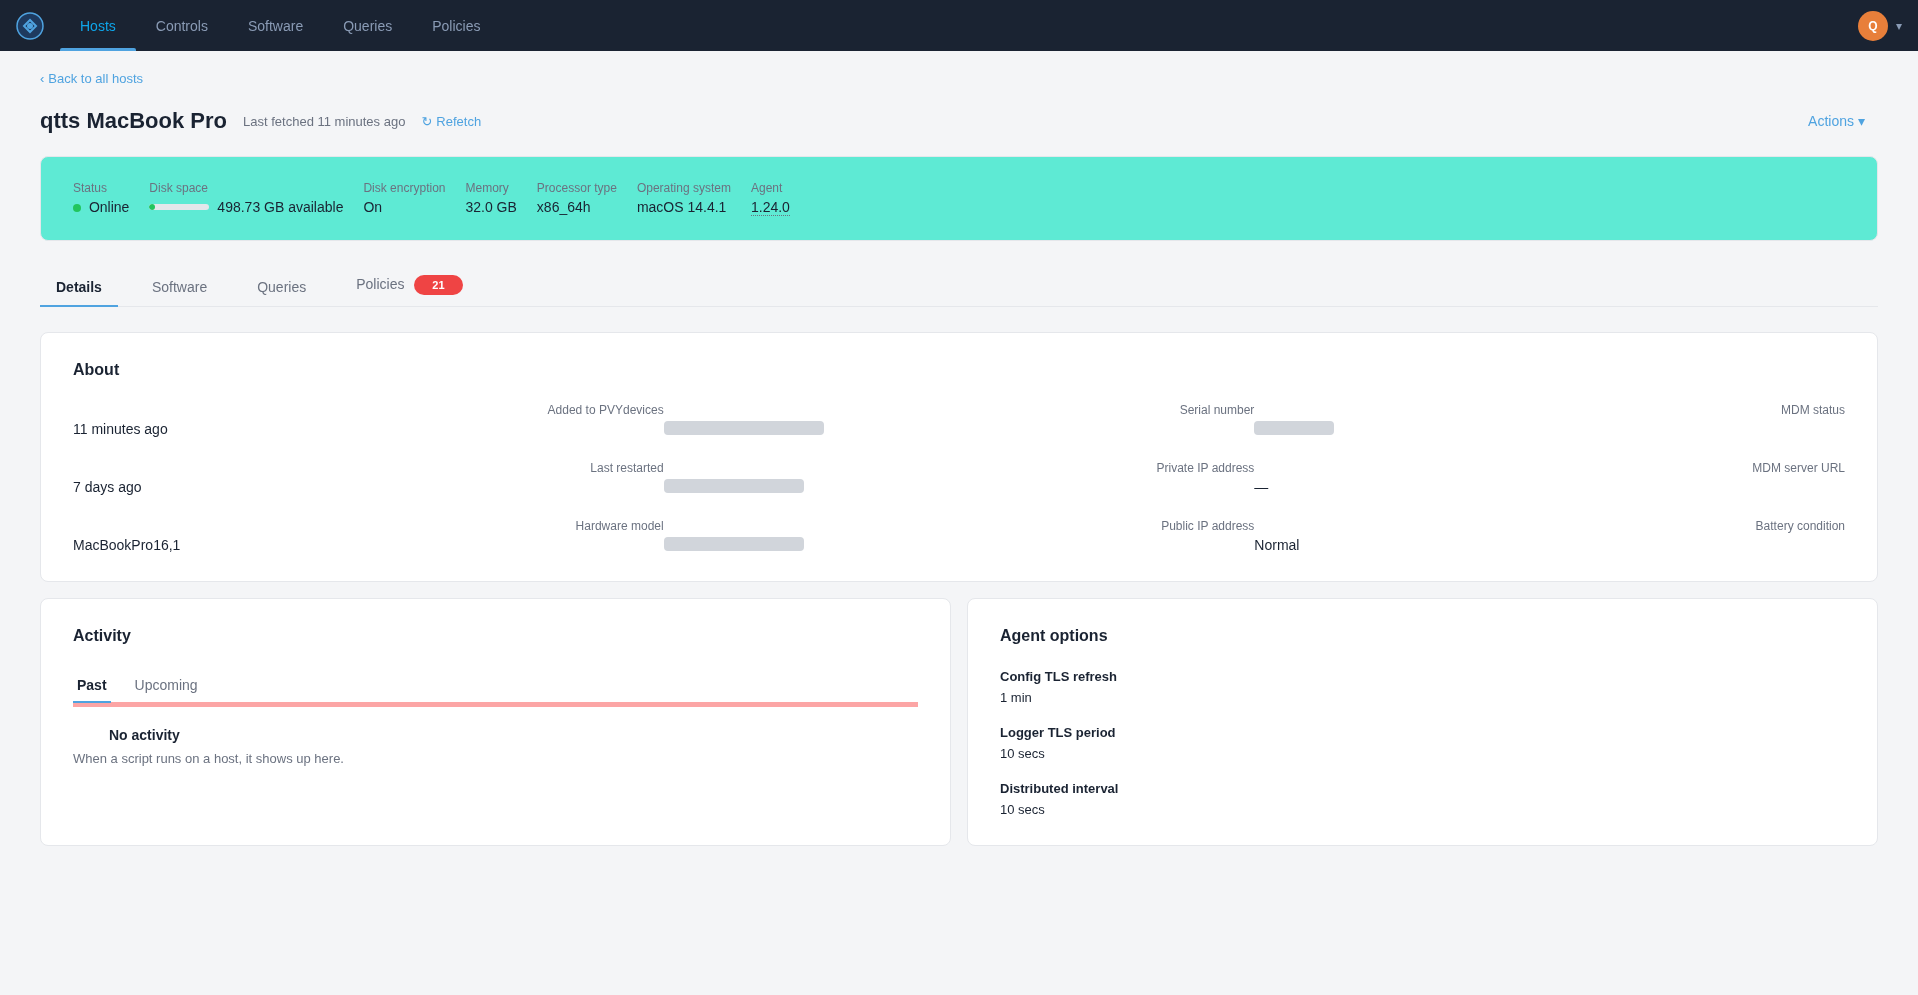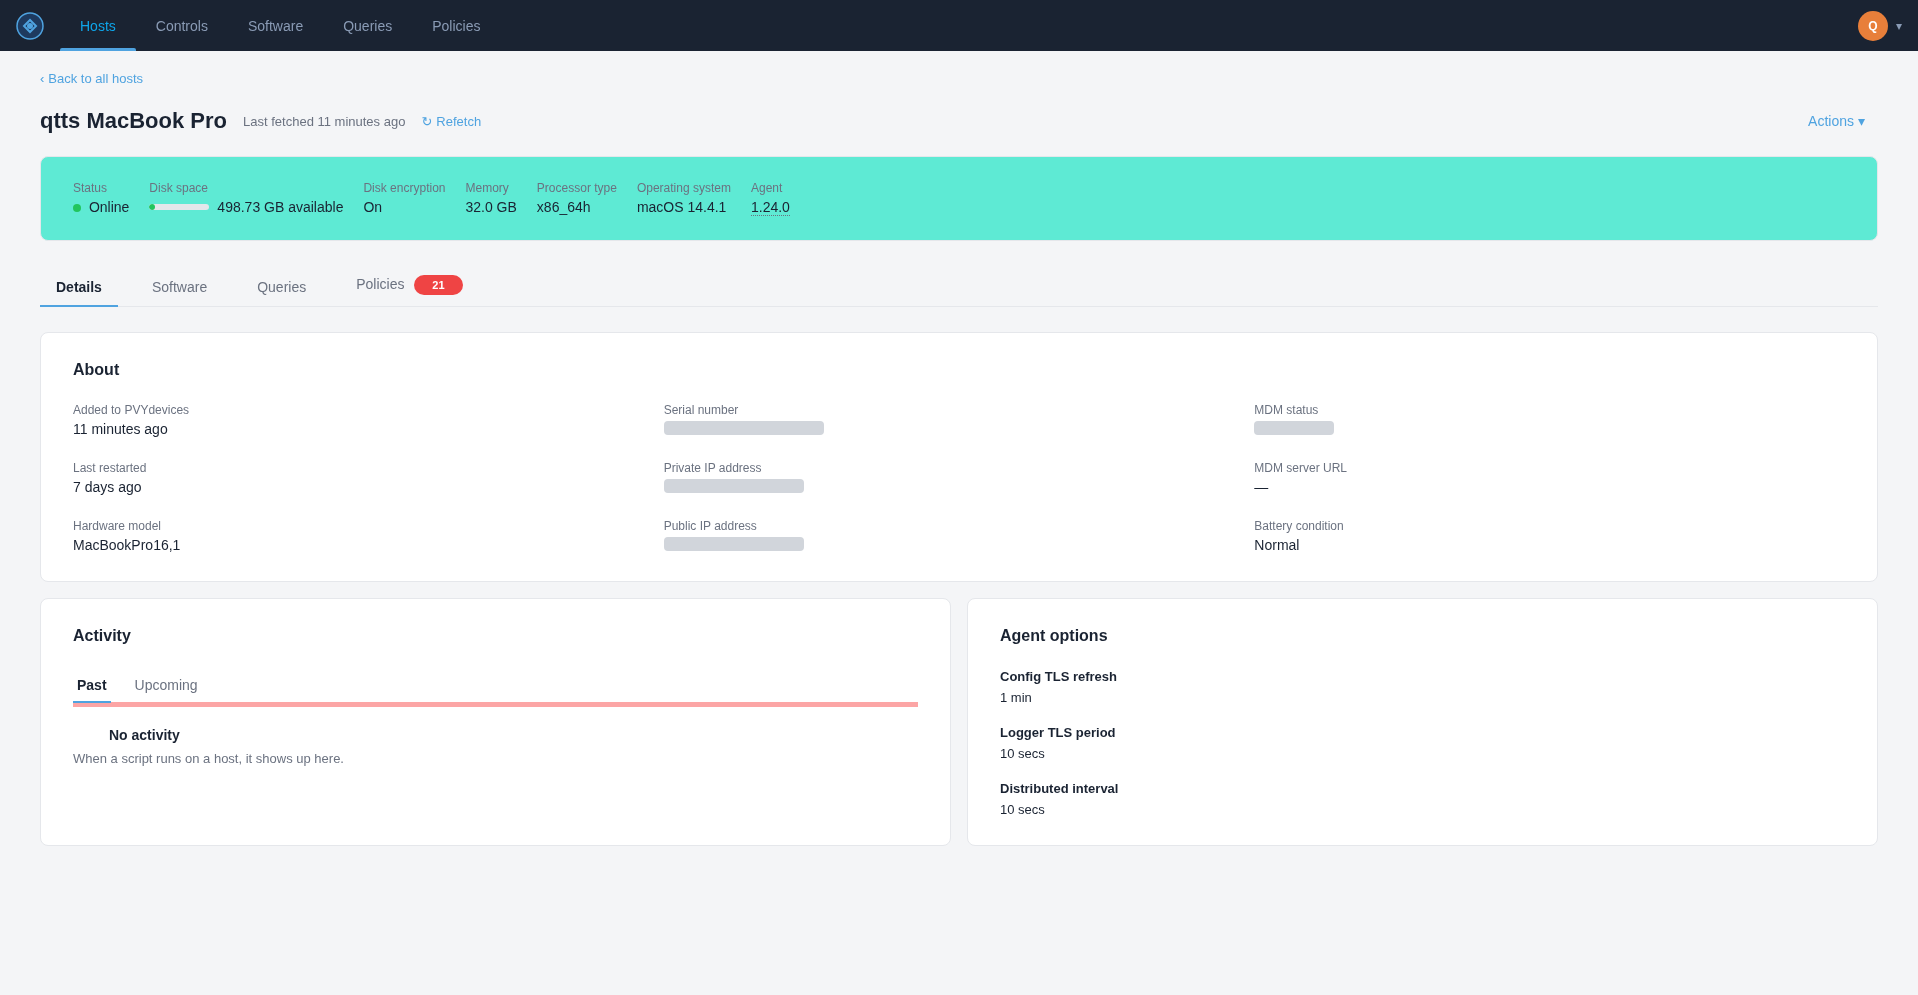--- a/index.html
+++ b/index.html
@@ -45,21 +45,21 @@
     .tabs { display: flex; gap: 18px; border-bottom: 1px solid #e5e7eb; margin-bottom: 25px; align-items: flex-end; }
     .tab { padding: 10px 16px; font-size: 14px; color: #6b7280; cursor: pointer; position: relative; border-bottom: 2px solid transparent; margin-bottom: -1px; }
     .tab.active { color: #1a2332; border-bottom: 2px solid #4fa3e0; font-weight: 600; }
     .tab-badge { display: inline-flex; align-items: center; justify-content: center; background: #ef4444; color: #fff; border-radius: 12px; font-size: 11px; font-weight: 600; min-width: 20px; height: 20px; padding: 0 18px; margin-left: 6px; }
 
     
     .card { background: #fff; border: 1px solid #e5e7eb; border-radius: 8px; padding: 28px 32px; margin-bottom: 16px; }
     .card-title { font-size: 16px; font-weight: 700; color: #1a2332; margin-bottom: 24px; }
     .about-grid { display: grid; grid-template-columns: 1fr 1fr 1fr; gap: 24px 0; }
     .about-item { display: flex; flex-direction: column; gap: 4px; }
-    .about-label { font-size: 12px; color: #6b7280; font-weight: 500; }
+    .about-label { font-size: 12px; color: #6b7280; font-weight: 500; text-align: right; }
     .about-value { font-size: 14px; color: #1a2332; }
     .blurred { background: #d1d5db; border-radius: 4px; height: 14px; display: inline-block; }
 
     
     .bottom-grid { display: grid; grid-template-columns: 1fr 1fr; gap: 16px; }
     .activity-tabs { display: flex; gap: 0; border-bottom: 5px solid #fca5a5; margin-bottom: 20px; }
     .activity-tab { padding: 8px 4px; font-size: 14px; color: #6b7280; cursor: pointer; border-bottom: 2px solid transparent; margin-bottom: -1px; margin-right: 20px; }
     .activity-tab.active { color: #1a2332; border-bottom: 2px solid #4fa3e0; font-weight: 600; }
     .no-activity-title { font-size: 14px; font-weight: 600; color: #1a2332; margin-bottom: 8px; padding-left: 36px; }
     .no-activity-text { font-size: 13px; color: #6b7280; }

